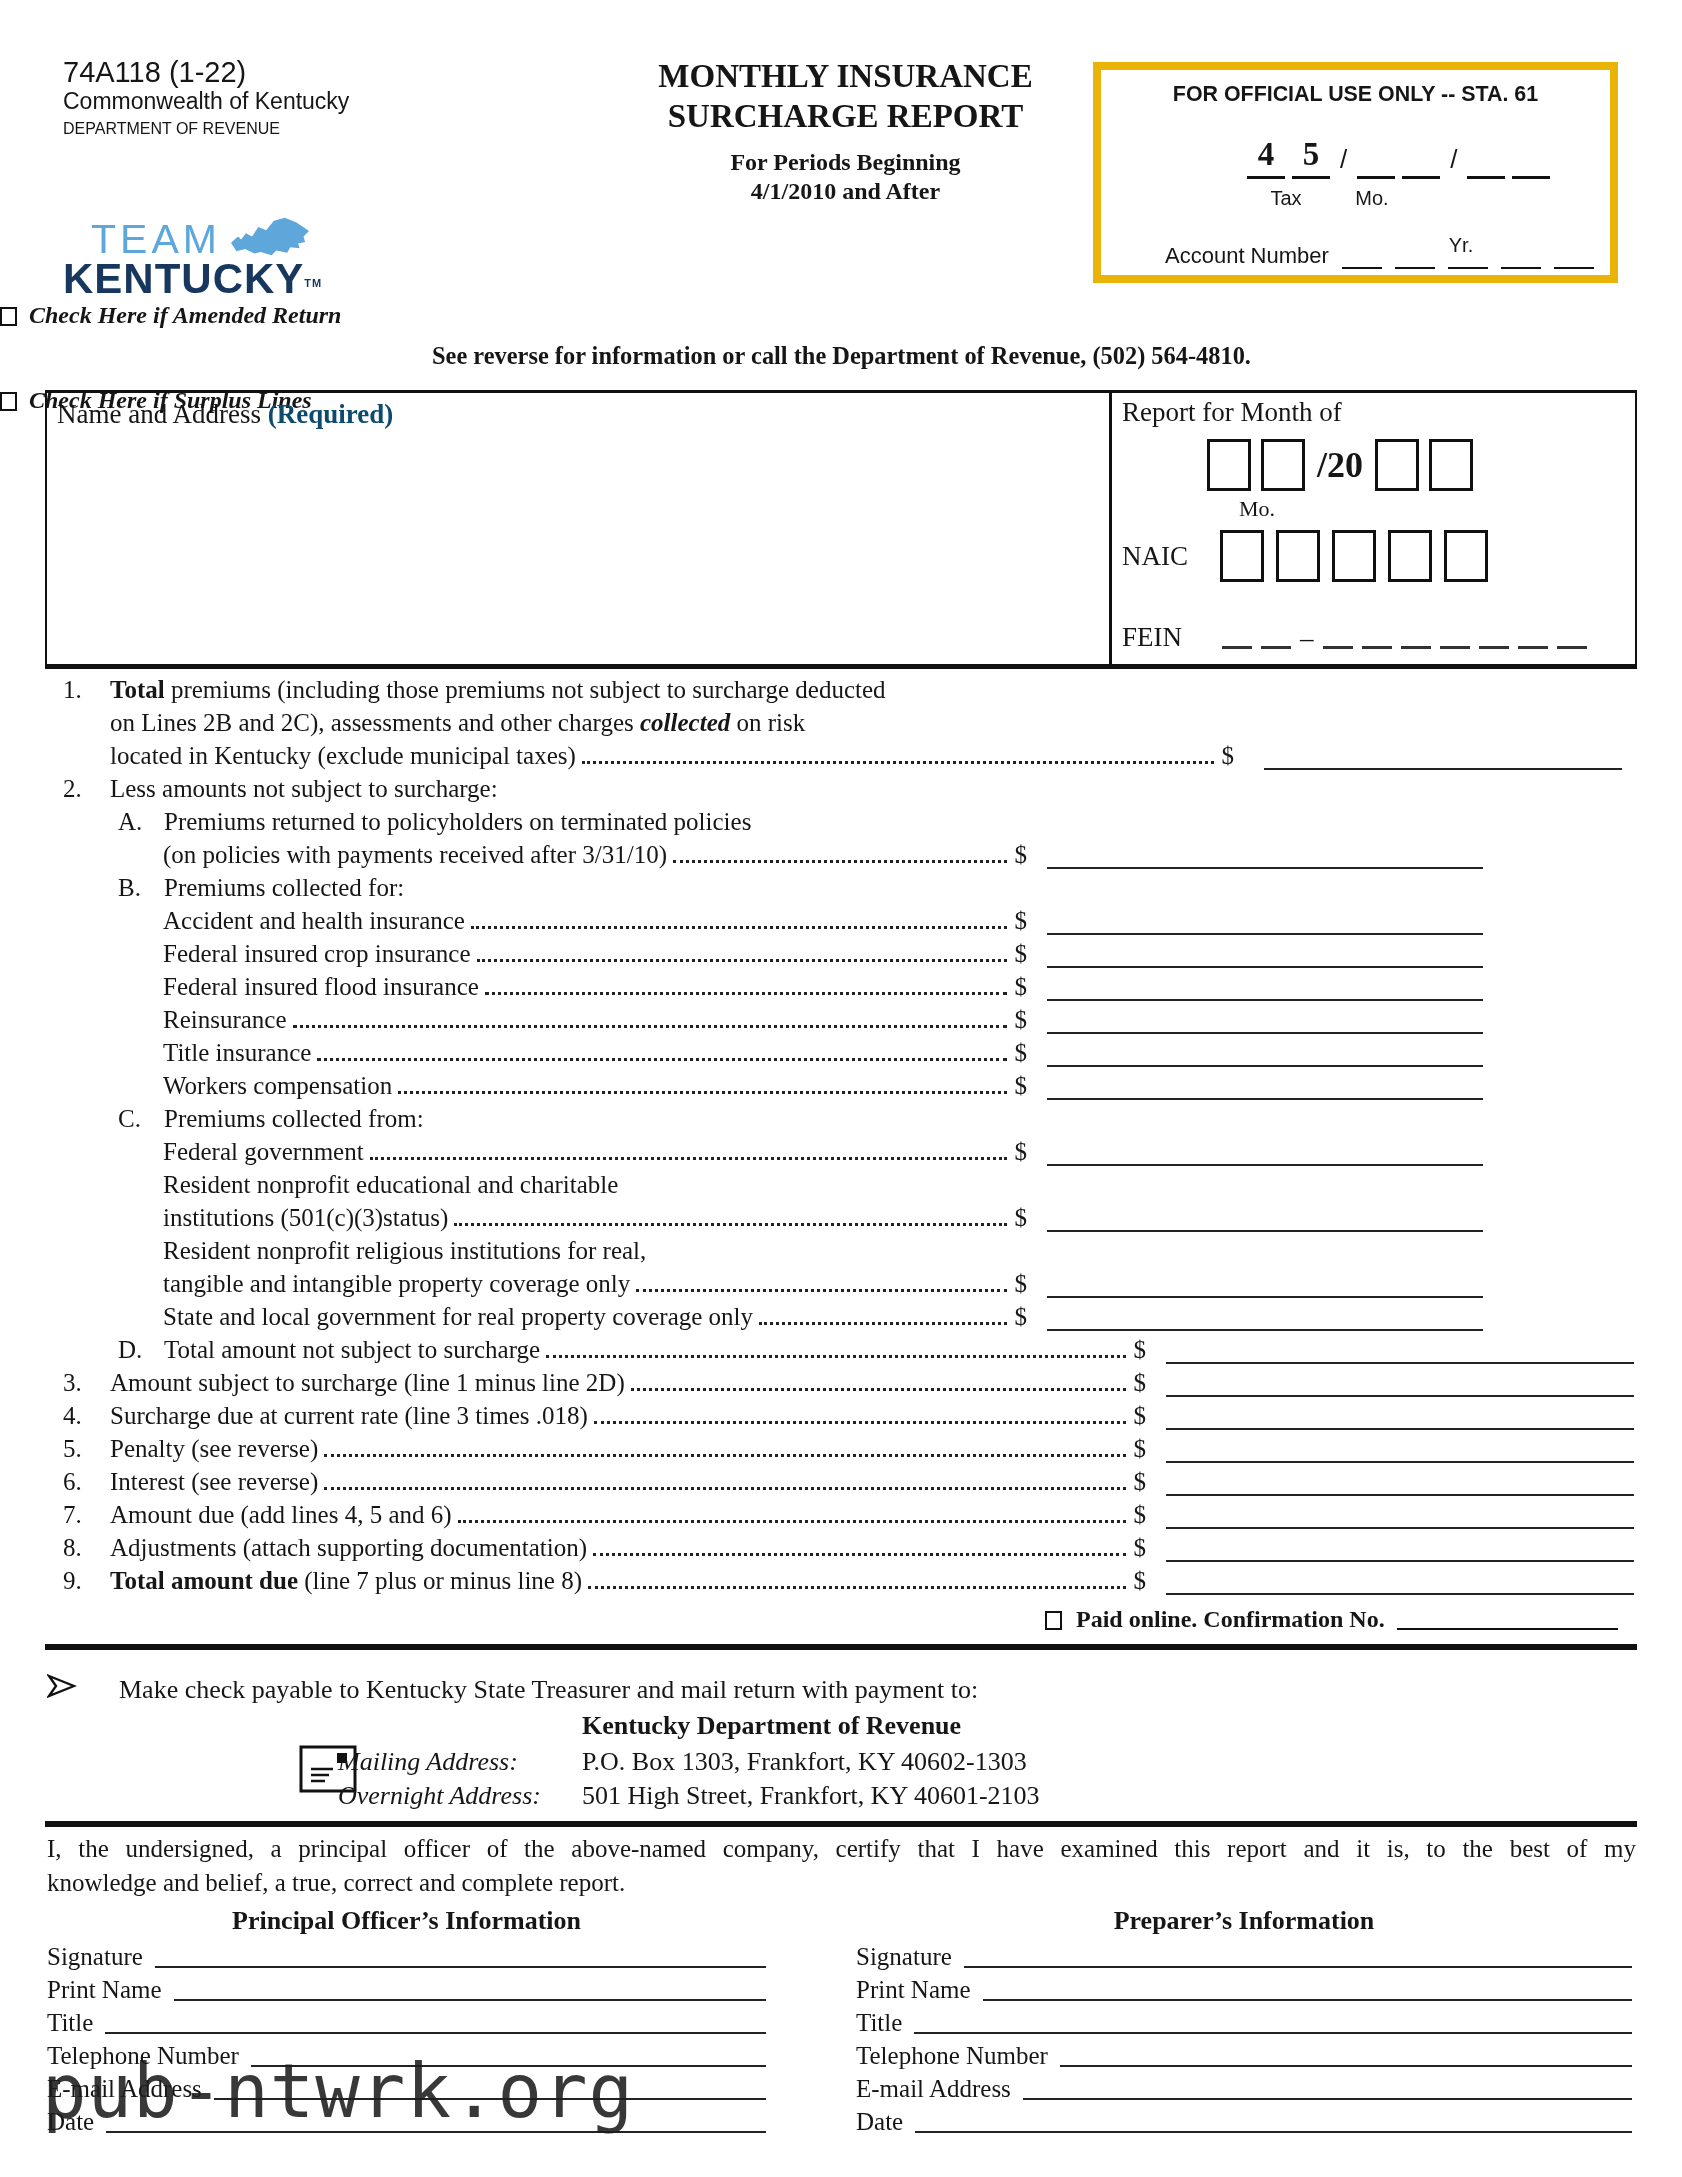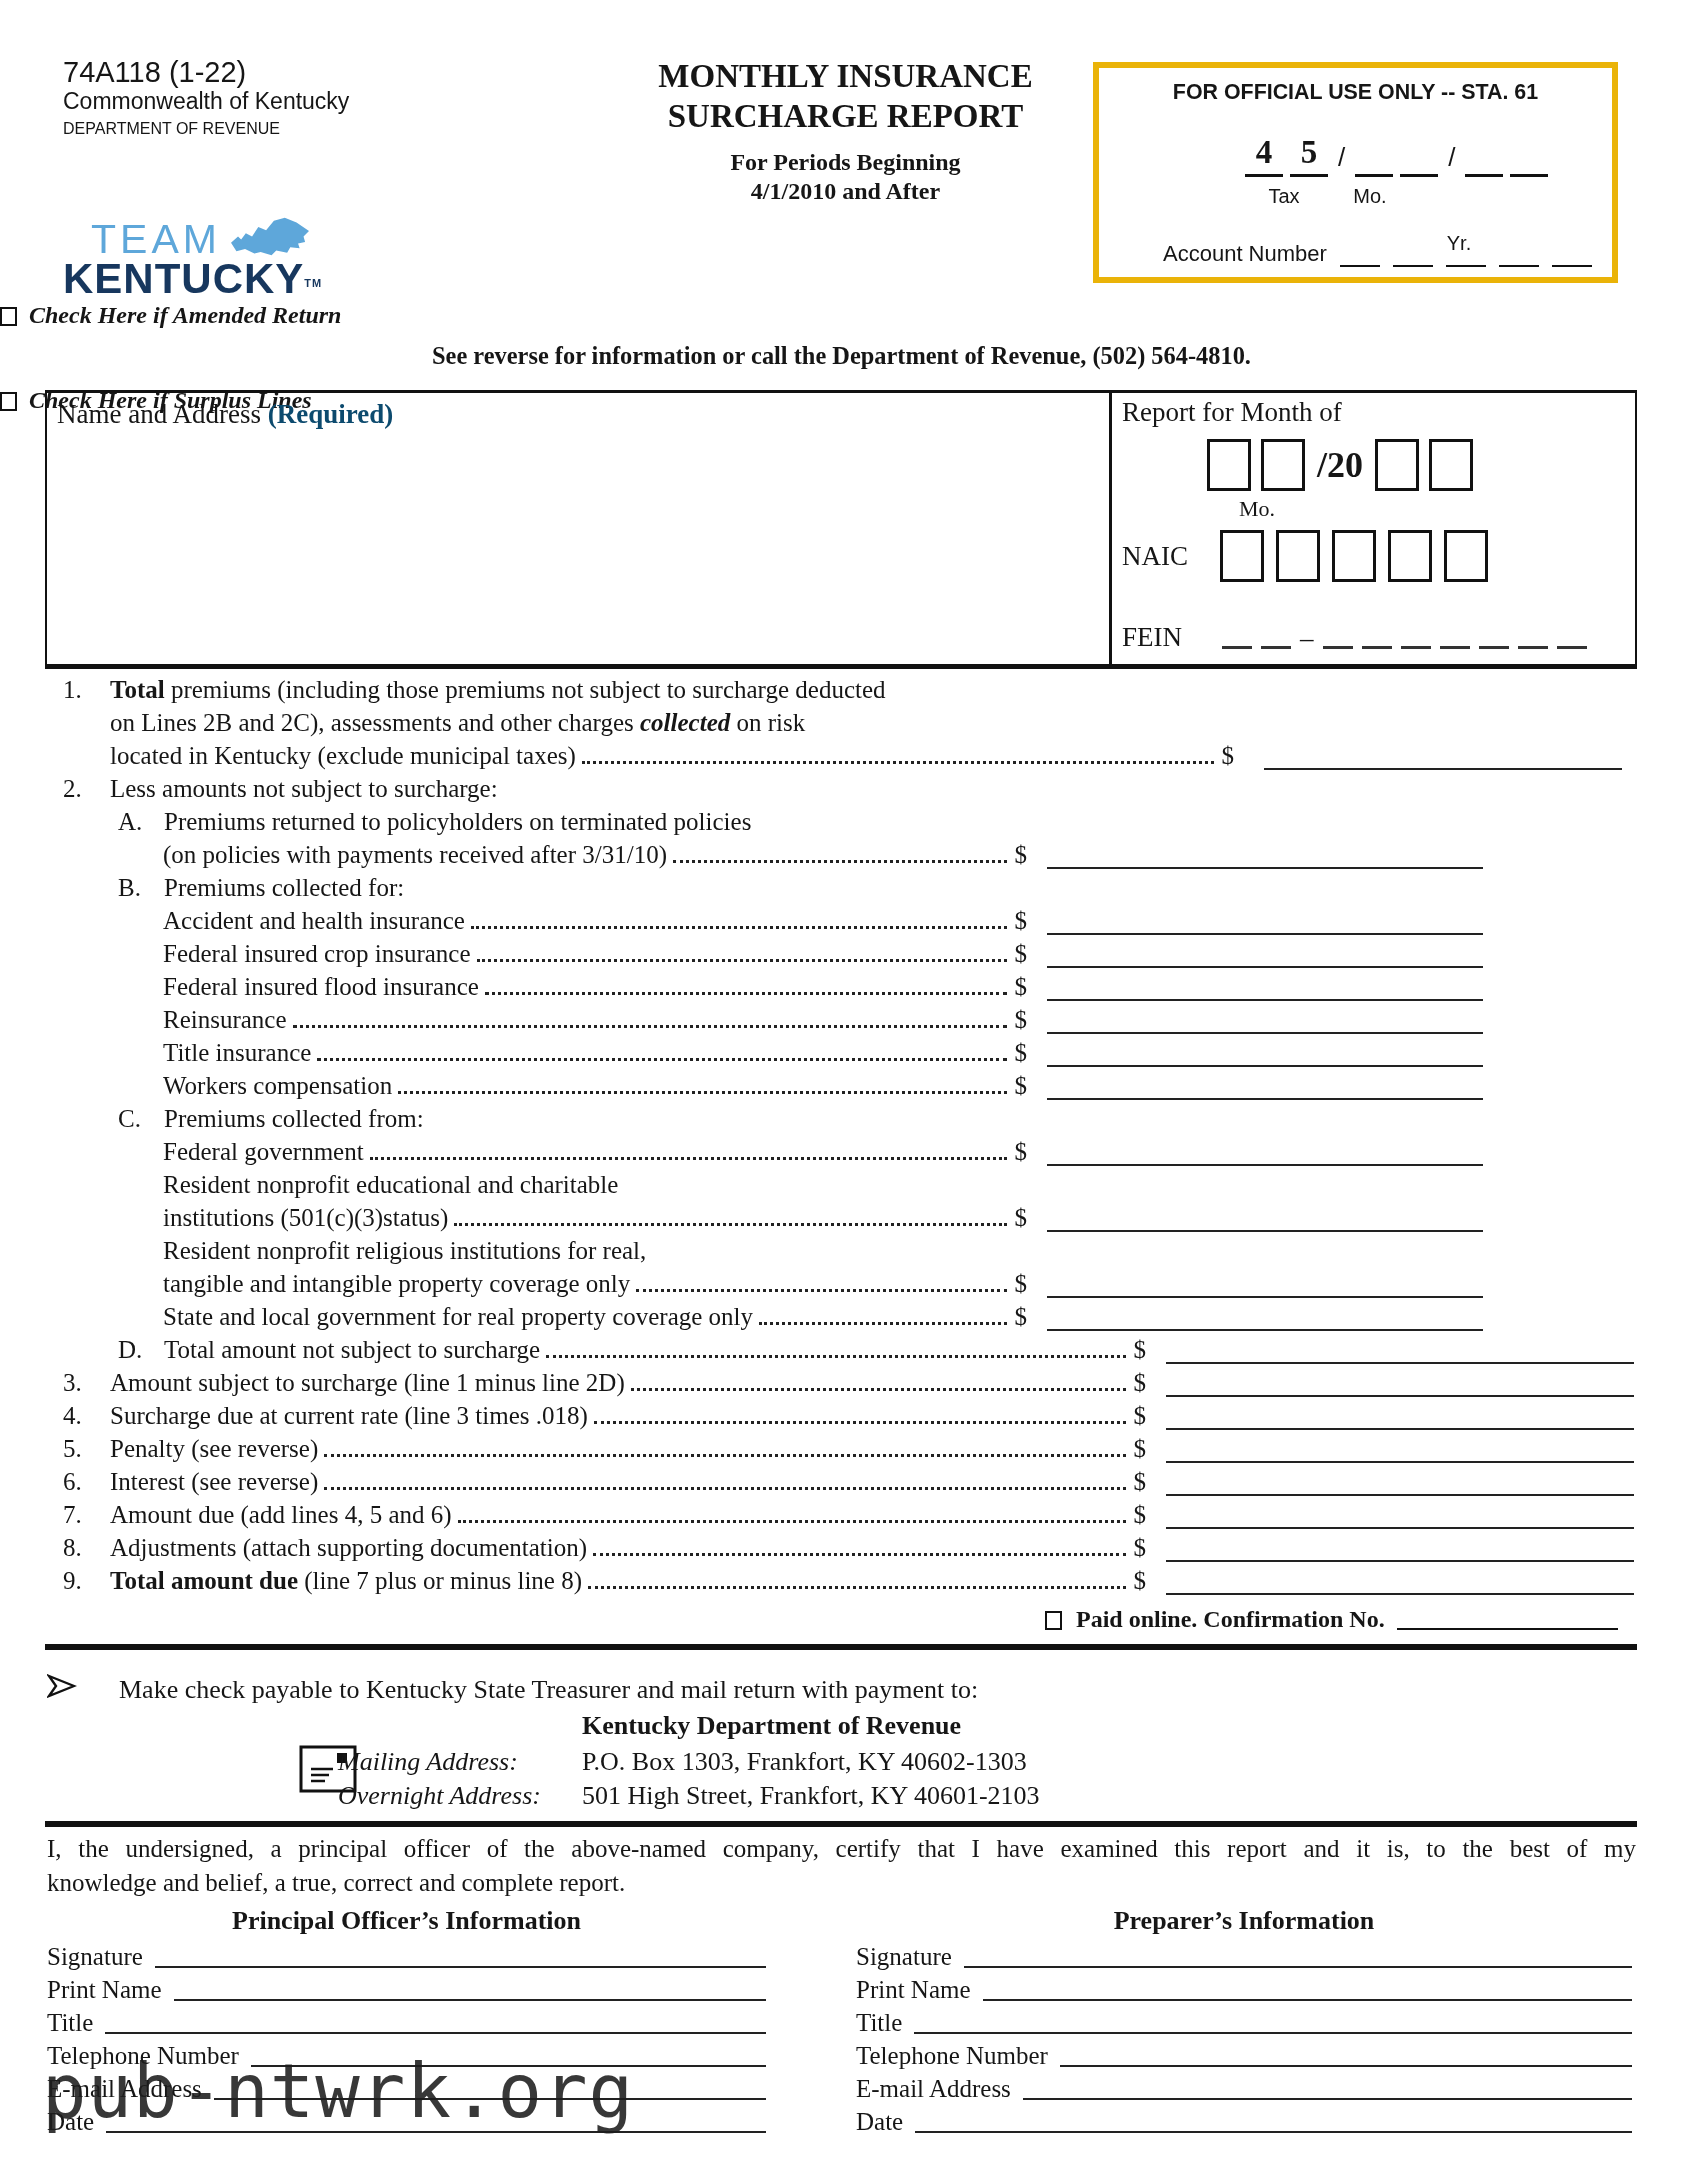--- a/index.html
+++ b/index.html
@@ -16,21 +16,21 @@
   .logo-row1{display:flex;align-items:center;gap:10px;margin-left:28px;}
   .logo-team{font-size:41px;letter-spacing:4px;color:#5ea7da;font-weight:400;}
   .logo-ky{font-size:42px;font-weight:bold;color:#17375e;letter-spacing:1px;margin-top:-8px;}
   .logo-tm{font-size:11px;vertical-align:6px;font-weight:bold;}
 
   .title-blk{position:absolute;left:537px;top:56px;width:617px;text-align:center;}
   .title-main{font-size:33px;font-weight:bold;line-height:40px;}
   .title-sub{font-size:24px;font-weight:bold;line-height:29px;margin-top:12px;}
 
   .obox{position:absolute;left:1093px;top:62px;width:525px;height:221px;
-        border:6px solid #eab308;box-sizing:border-box;font-family:"Liberation Sans",sans-serif;}
+        border:8px solid #eab308;box-sizing:border-box;font-family:"Liberation Sans",sans-serif;}
   .obox-head{text-align:center;font-weight:bold;font-size:21.4px;margin-top:12px;}
   .obox-cells{position:absolute;left:146px;top:62px;display:flex;align-items:flex-end;gap:7px;}
   .ocell{width:38px;height:44px;border-bottom:3px solid #111;text-align:center;
          font-family:"Liberation Serif",serif;font-size:33px;font-weight:bold;line-height:44px;}
   .oslash{font-size:26px;line-height:40px;padding:0 3px;}
   .obox-lbl{position:absolute;top:117px;font-size:20px;transform:translateX(-50%);}
   .obox-acct{position:absolute;left:64px;top:173px;display:flex;align-items:flex-end;font-size:22px;}
   .acct-seg{width:40px;border-bottom:2.5px solid #111;height:24px;margin-left:13px;}
 
   

